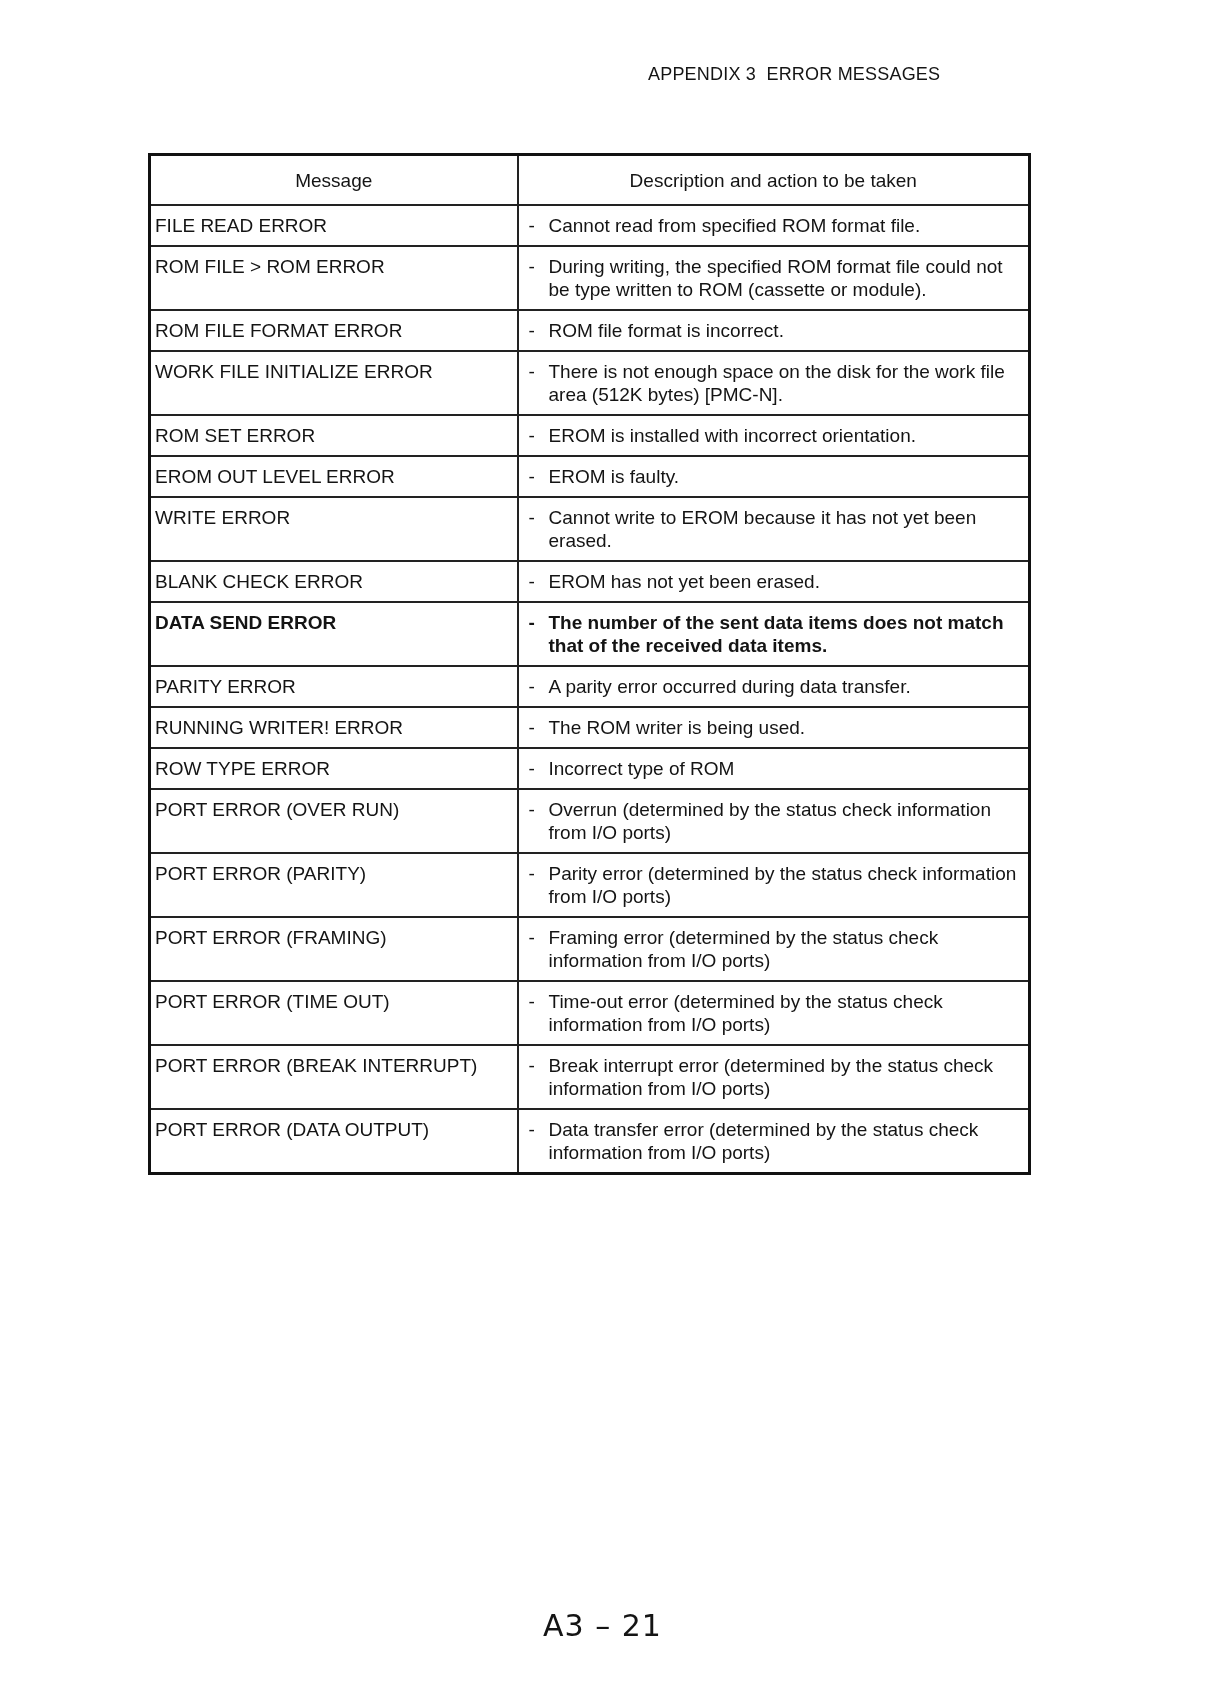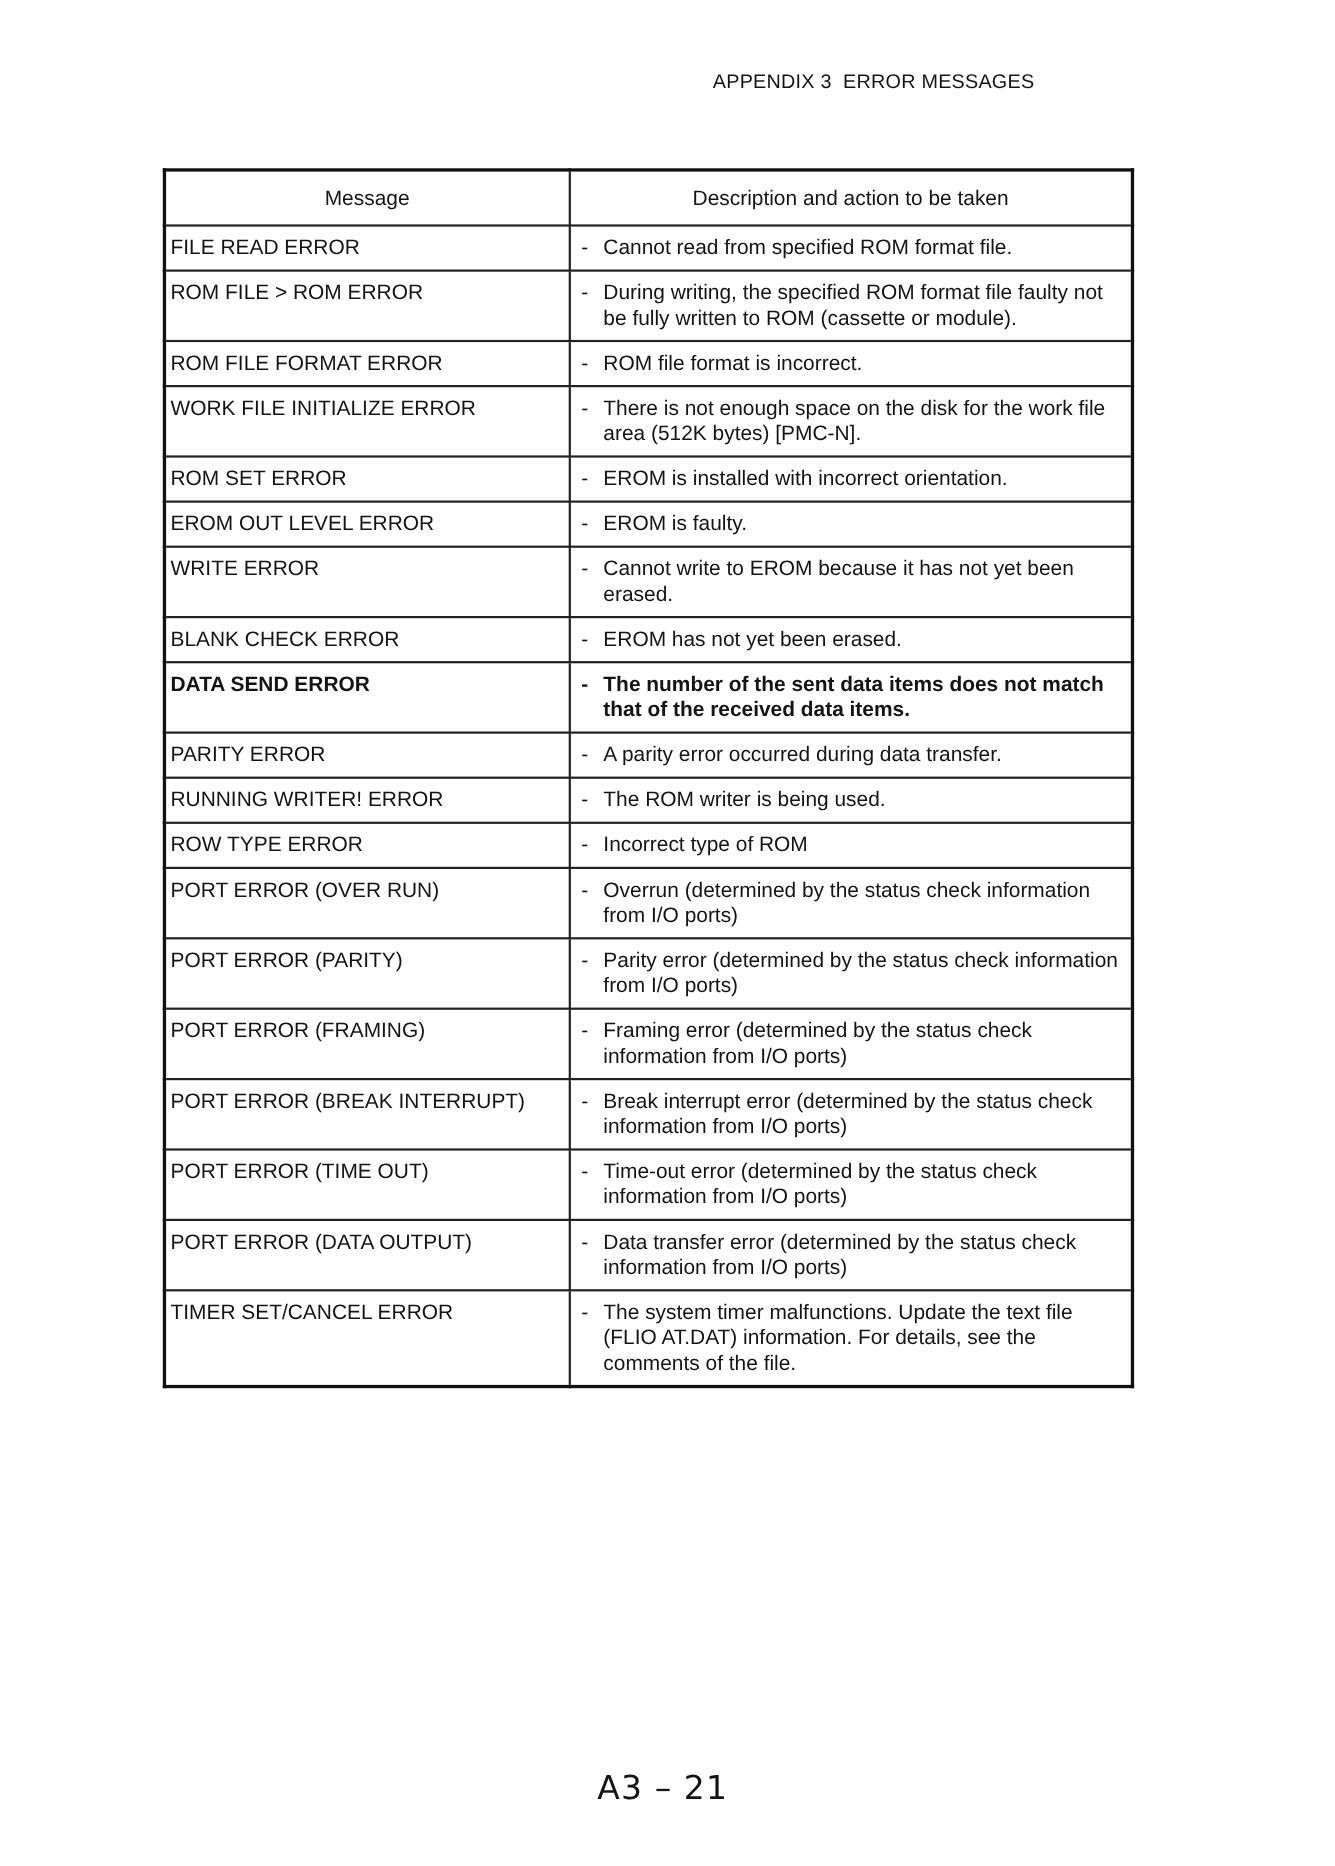--- a/index.html
+++ b/index.html
@@ -101,21 +101,21 @@
               <span class="bullet">-</span>
               <span class="desc-text">Cannot read from specified ROM format file.</span>
             </div>
           </td>
         </tr>
         <tr style="height: 59px;">
           <td class="msg">ROM FILE &gt; ROM ERROR</td>
           <td class="desc">
             <div class="desc-inner">
               <span class="bullet">-</span>
-              <span class="desc-text">During writing, the specified ROM format file faulty not be fully written to ROM (cassette or module).</span>
+              <span class="desc-text">During writing, the specified ROM format file could not be type written to ROM (cassette or module).</span>
             </div>
           </td>
         </tr>
         <tr style="height: 37px;">
           <td class="msg">ROM FILE FORMAT ERROR</td>
           <td class="desc">
             <div class="desc-inner">
               <span class="bullet">-</span>
               <span class="desc-text">ROM file format is incorrect.</span>
             </div>
@@ -222,53 +222,44 @@
         </tr>
         <tr style="height: 60px; margin-top: 40px;">
           <td class="msg">PORT ERROR (FRAMING)</td>
           <td class="desc">
             <div class="desc-inner">
               <span class="bullet">-</span>
               <span class="desc-text">Framing error (determined by the status check information from I/O ports)</span>
             </div>
           </td>
         </tr>
-        <tr style="height: 59px;">
-          <td class="msg">PORT ERROR (BREAK INTERRUPT)</td>
-          <td class="desc">
-            <div class="desc-inner">
-              <span class="bullet">-</span>
-              <span class="desc-text">Break interrupt error (determined by the status check information from I/O ports)</span>
-            </div>
-          </td>
-        </tr>
         <tr style="height: 60px;">
           <td class="msg">PORT ERROR (TIME OUT)</td>
           <td class="desc">
             <div class="desc-inner">
               <span class="bullet">-</span>
               <span class="desc-text">Time-out error (determined by the status check information from I/O ports)</span>
             </div>
           </td>
         </tr>
         <tr style="height: 59px;">
+          <td class="msg">PORT ERROR (BREAK INTERRUPT)</td>
+          <td class="desc">
+            <div class="desc-inner">
+              <span class="bullet">-</span>
+              <span class="desc-text">Break interrupt error (determined by the status check information from I/O ports)</span>
+            </div>
+          </td>
+        </tr>
+        <tr style="height: 59px;">
           <td class="msg">PORT ERROR (DATA OUTPUT)</td>
           <td class="desc">
             <div class="desc-inner">
               <span class="bullet">-</span>
               <span class="desc-text">Data transfer error (determined by the status check information from I/O ports)</span>
-            </div>
-          </td>
-        </tr>
-        <tr style="height: 80px;">
-          <td class="msg">TIMER SET/CANCEL ERROR</td>
-          <td class="desc">
-            <div class="desc-inner">
-              <span class="bullet">-</span>
-              <span class="desc-text">The system timer malfunctions.  Update the text file (FLIO  AT.DAT) information.  For details, see the comments of the file.</span>
             </div>
           </td>
         </tr>
       </tbody>
   </table>
 </div>
 
 <div class="footer">A3 – 21</div>
 
 </body></html>

